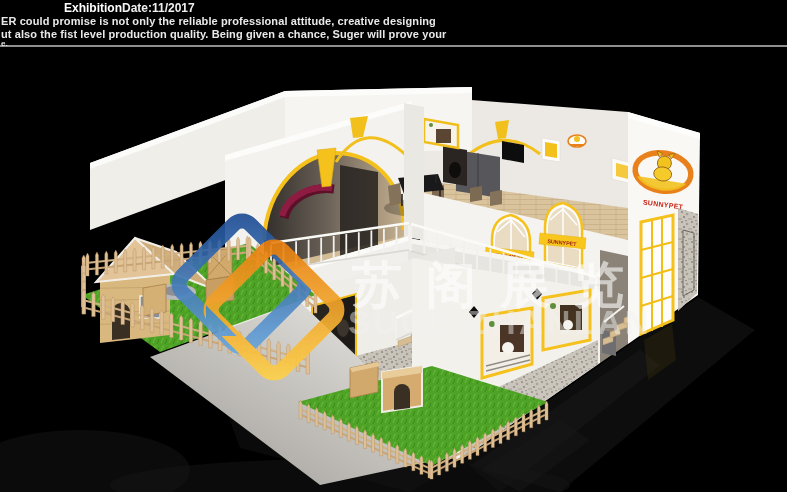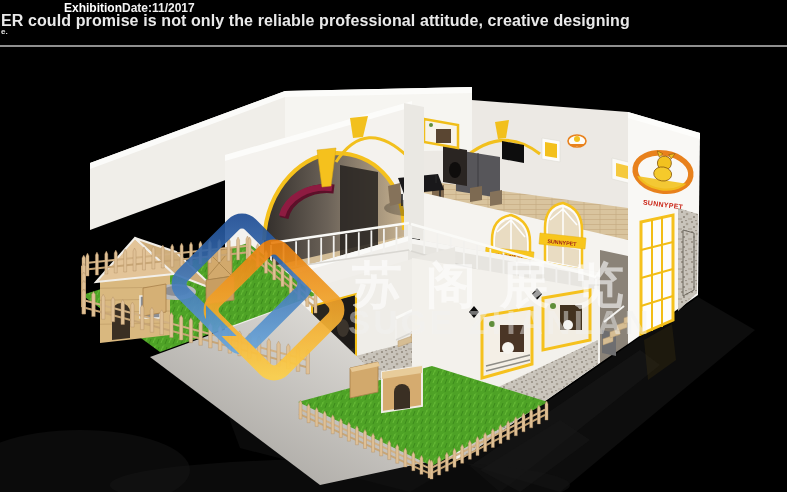--- a/index.html
+++ b/index.html
@@ -2,34 +2,35 @@
 <html><head>
 <meta charset="utf-8">
 <style>
   html,body{margin:0;padding:0;background:#000;}
   #stage{position:relative;width:787px;height:492px;background:#000;overflow:hidden;
          font-family:"Liberation Sans",sans-serif;}
   .hdr{position:absolute;top:0;left:0;width:100%;color:#e9e9e9;z-index:5;}
   .hl1{margin:2px 0 0 64px;font-size:12px;font-weight:bold;line-height:13px;}
   .exh{color:#ffffff;}
   .dt{color:#efefef;margin-left:0;}
-  .tag{margin-left:1px;font-size:16px;font-weight:bold;line-height:12.5px;letter-spacing:.1px;}
+  .tag{margin-left:1px;font-size:11px;font-weight:bold;line-height:12.5px;letter-spacing:.1px;}
   .tag3{font-size:8px;line-height:8px;}
   .divider{position:absolute;top:45px;left:0;width:100%;height:2px;background:#8f8f8f;}
   svg{position:absolute;top:0;left:0;}
   text{font-family:"Liberation Sans","DejaVu Sans",sans-serif;}
 </style>
 </head>
 <body>
 
 <div id="stage">
 
   <div class="hdr">
     <div class="hl1"><span class="exh">Exhibition</span><span class="dt">Date:11/2017</span></div>
     <div class="tag">ER could promise is not only the reliable professional attitude, creative designing</div>
+    <div class="tag">ut also the fist level production quality. Being given a chance, Suger will prove your</div>
     <div class="tag tag3">e.</div>
   </div>
   <div class="divider"></div>
 
   <svg id="scene" width="787" height="492" viewBox="0 0 787 492">
     <defs>
       <linearGradient id="gArch" x1="0" y1="0" x2="1" y2="0">
         <stop offset="0" stop-color="#2f2b28"></stop>
           <stop offset=".45" stop-color="#6b6258"></stop>
           <stop offset="1" stop-color="#cdb794"></stop>

